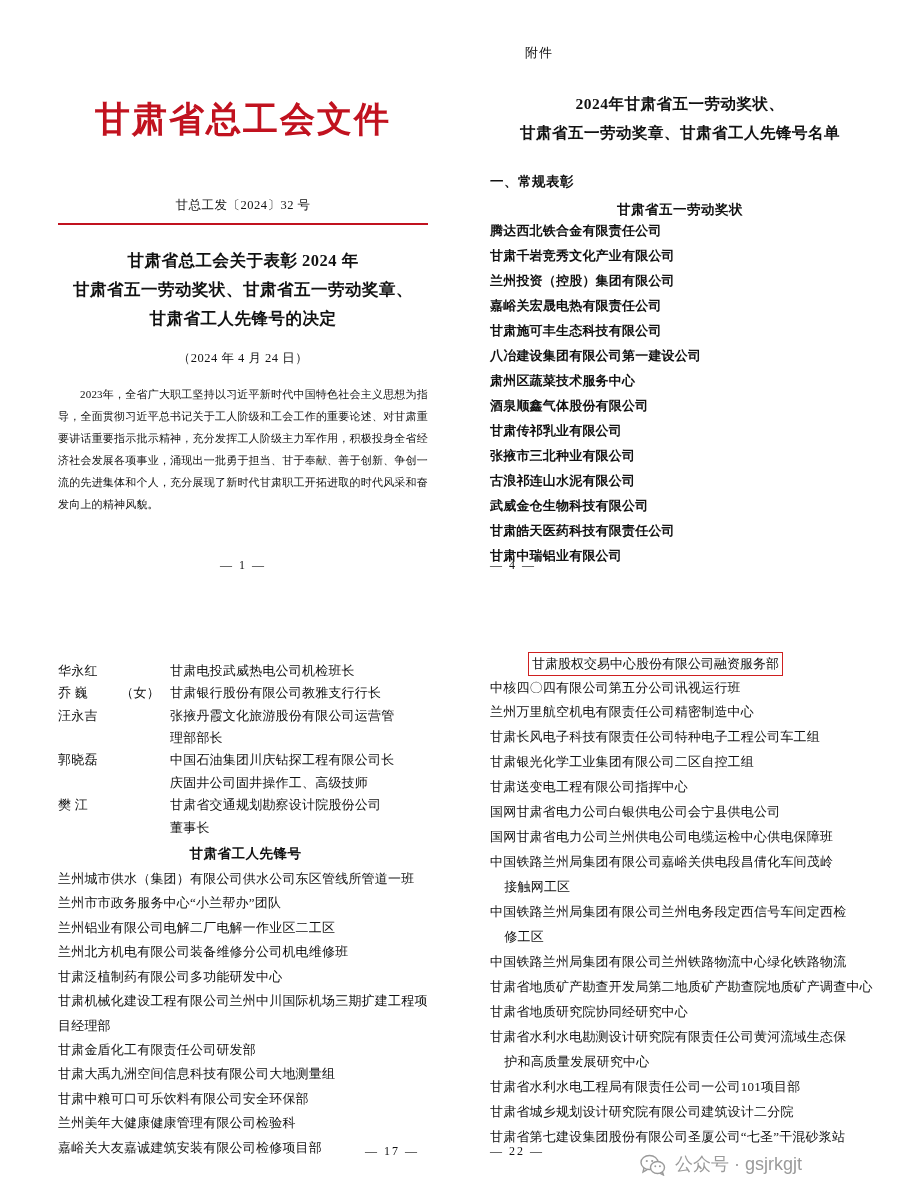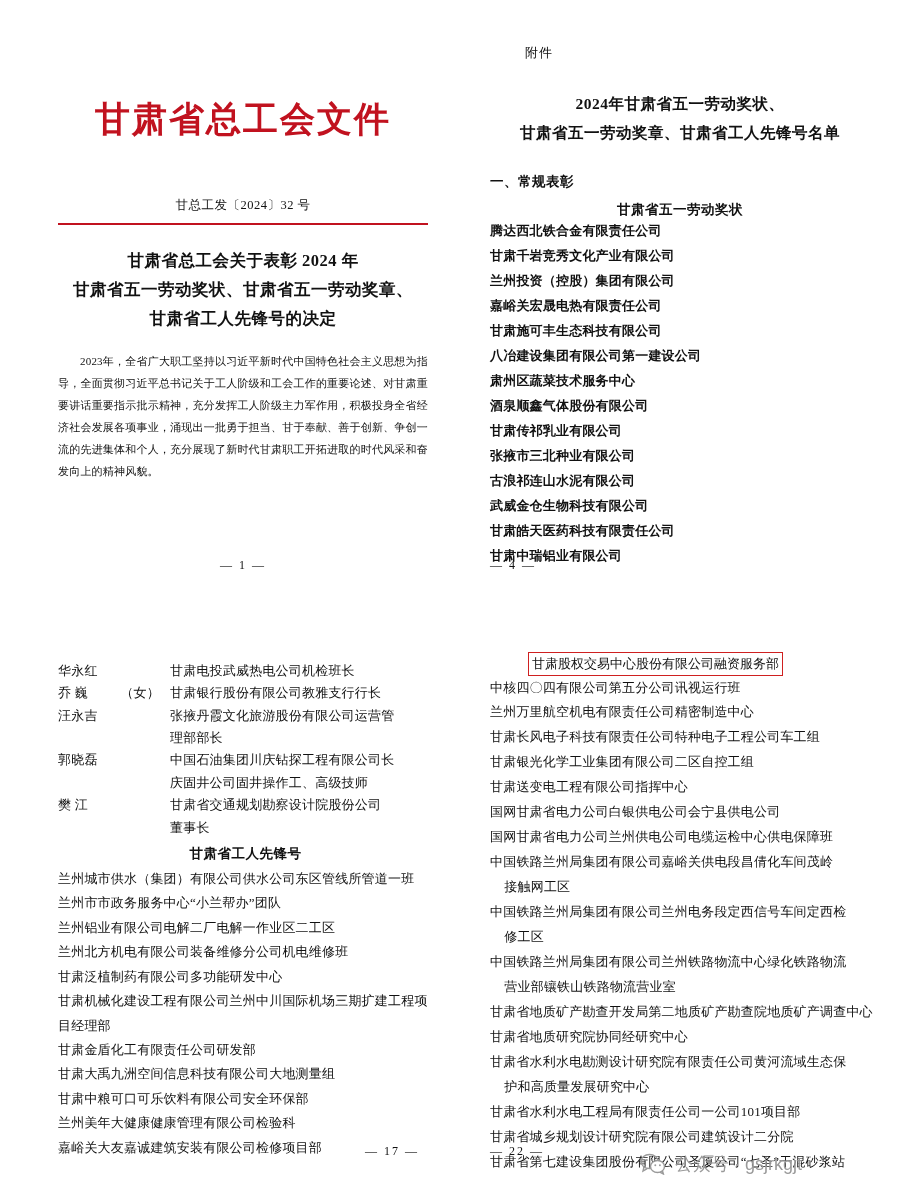--- a/index.html
+++ b/index.html
@@ -211,21 +211,21 @@
     top: 1144px;
     width: 385px;
   }
 
   
   .wm {
     position: absolute;
     left: 640px;
     top: 1152px;
     display: flex;
-    align-items: center;
+    align-items: flex-end;
     gap: 9px;
     color: #9a9a9a;
     font-size: 18px;
     font-family: "Liberation Sans", sans-serif;
   }
   .wm-icon {
     width: 26px;
     height: 22px;
     position: relative;
   }
@@ -238,20 +238,21 @@
 
   <div class="doc-left-top">
     <div class="masthead">甘肃省总工会文件</div>
     <div class="doc-number">甘总工发〔2024〕32 号</div>
     <div class="red-rule"></div>
     <div class="doc-title">
       <div>甘肃省总工会关于表彰 2024 年</div>
       <div>甘肃省五一劳动奖状、甘肃省五一劳动奖章、</div>
       <div>甘肃省工人先锋号的决定</div>
     </div>
+    <div class="doc-date">（2024 年 4 月 24 日）</div>
     <div class="body-para">2023年，全省广大职工坚持以习近平新时代中国特色社会主义思想为指导，全面贯彻习近平总书记关于工人阶级和工会工作的重要论述、对甘肃重要讲话重要指示批示精神，充分发挥工人阶级主力军作用，积极投身全省经济社会发展各项事业，涌现出一批勇于担当、甘于奉献、善于创新、争创一流的先进集体和个人，充分展现了新时代甘肃职工开拓进取的时代风采和奋发向上的精神风貌。</div>
   </div>
   <div class="folio-left-top">
     <div class="folio">— 1 —</div>
   </div>
 
   <div class="doc-right-top">
     <div class="attach-label">附件</div>
     <div class="right-title">
       <div>2024年甘肃省五一劳动奖状、</div>
@@ -359,21 +360,20 @@
       <div class="rb-line">国网甘肃省电力公司白银供电公司会宁县供电公司</div>
       <div class="rb-line">国网甘肃省电力公司兰州供电公司电缆运检中心供电保障班</div>
 
       <div class="rb-line">中国铁路兰州局集团有限公司嘉峪关供电段昌倩化车间茂岭</div>
       <div class="rb-line rb-indent">接触网工区</div>
 
       <div class="rb-line">中国铁路兰州局集团有限公司兰州电务段定西信号车间定西检</div>
       <div class="rb-line rb-indent">修工区</div>
 
       <div class="rb-line">中国铁路兰州局集团有限公司兰州铁路物流中心绿化铁路物流</div>
-      <div class="rb-line rb-indent">营业部镶铁山铁路物流营业室</div>
 
       <div class="rb-line">甘肃省地质矿产勘查开发局第二地质矿产勘查院地质矿产调查中心</div>
       <div class="rb-line">甘肃省地质研究院协同经研究中心</div>
 
       <div class="rb-line">甘肃省水利水电勘测设计研究院有限责任公司黄河流域生态保</div>
       <div class="rb-line rb-indent">护和高质量发展研究中心</div>
 
       <div class="rb-line">甘肃省水利水电工程局有限责任公司一公司101项目部</div>
       <div class="rb-line">甘肃省城乡规划设计研究院有限公司建筑设计二分院</div>
       <div class="rb-line">甘肃省第七建设集团股份有限公司圣厦公司“七圣”干混砂浆站</div>

